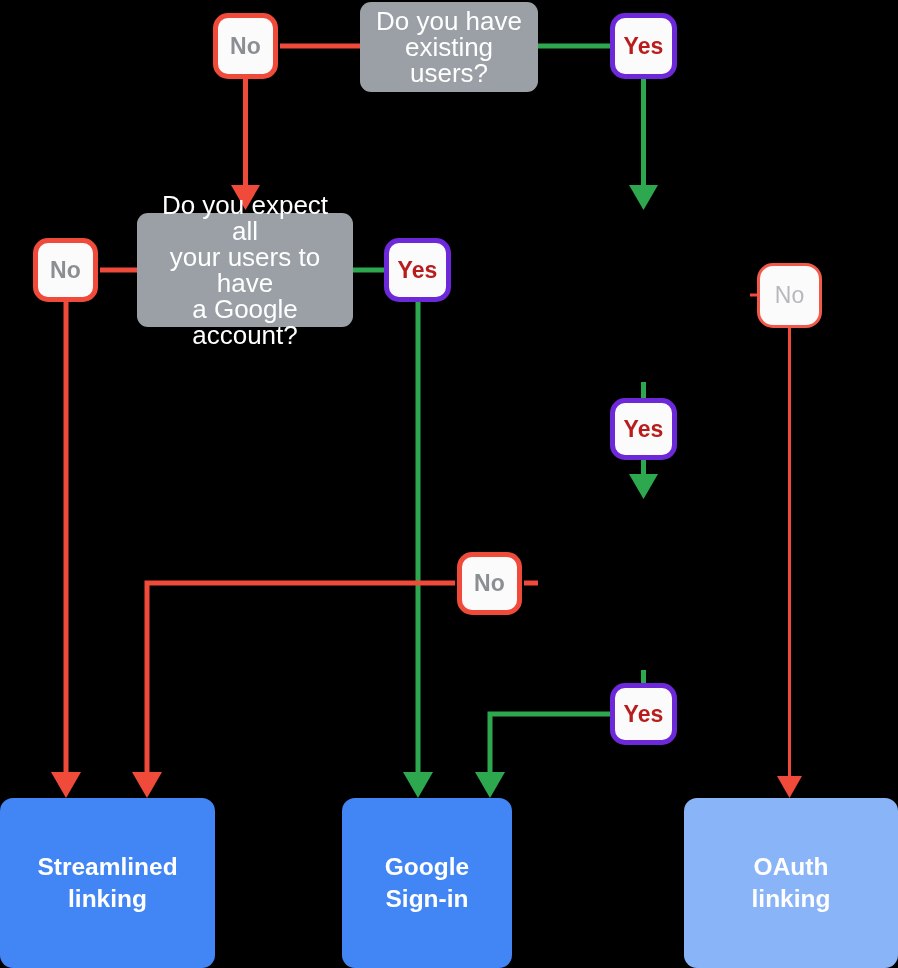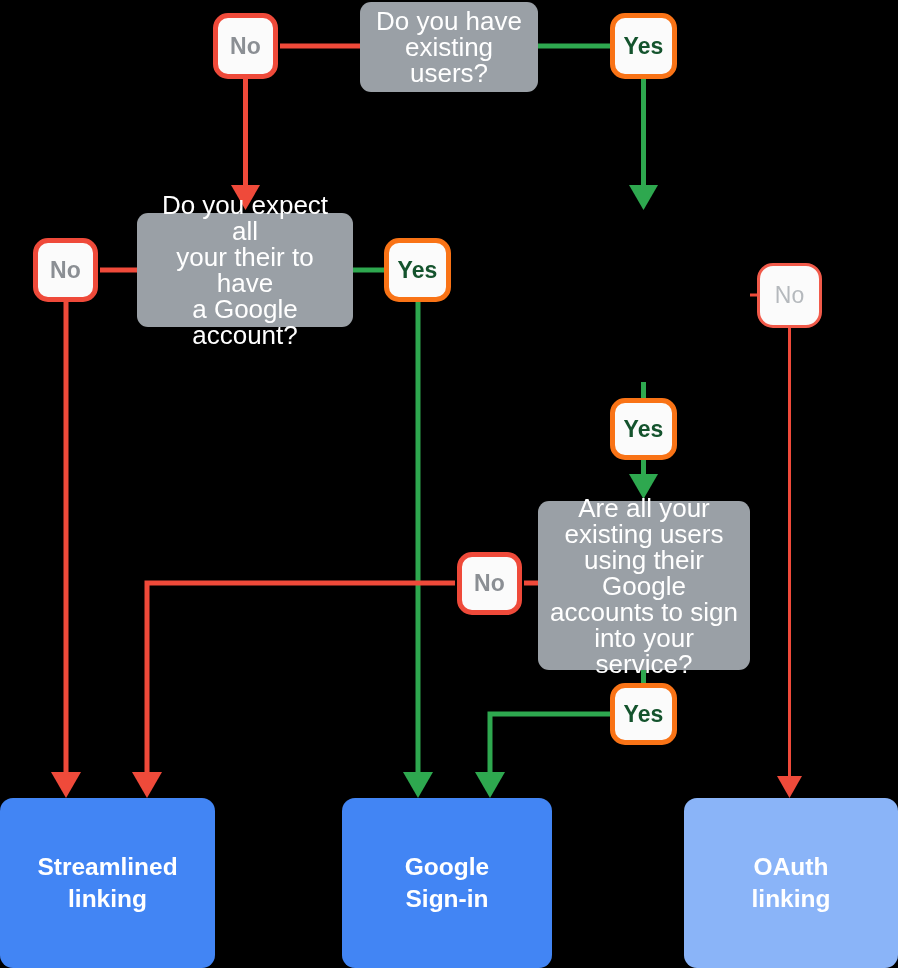--- a/index.html
+++ b/index.html
@@ -56,22 +56,22 @@
     border-radius: 15px;
     font-size: 23px;
     font-weight: 700;
     letter-spacing: 0.1px;
   }
   .badge.no {
     border: 5px solid #ef4a3a;
     color: #8b8f94;
   }
   .badge.yes {
-    border: 5px solid #f97316;
-    color: #14532d;
+    border: 5px solid #6d28d9;
+    color: #b91c1c;
   }
   .badge.no.faded {
     border: 3px solid #f15a4a;
     color: #b5b9bd;
     font-weight: 400;
     border-radius: 16px;
   }
   
   .result {
     border-radius: 13px;
@@ -134,32 +134,25 @@
     <polygon points="475,772 505,772 490,798" fill="#2EA84F"></polygon>
   </svg>
 
   <div class="node question" style="left:360px; top:2px; width:178px; height:90px;">
     <span class="qtext">Do you have
 existing users?</span>
   </div>
 
   <div class="node question" style="left:137px; top:213px; width:216px; height:114px;">
     <span class="qtext">Do you expect all
-your their to have
+your users to have
 a Google account?</span>
   </div>
 
 
-  <div class="node question" style="left:538px; top:501px; width:212px; height:169px;">
-    <span class="qtext">Are all your
-existing users
-using their Google
-accounts to sign
-into your service?</span>
-  </div>
 
   <div class="node badge no" style="left:213px; top:13px; width:65px; height:66px;">
     <span>No</span>
   </div>
 
   <div class="node badge yes" style="left:610px; top:13px; width:67px; height:66px;">
     <span>Yes</span>
   </div>
 
   <div class="node badge no" style="left:33px; top:238px; width:65px; height:64px;">
@@ -184,21 +177,21 @@
 
   <div class="node badge yes" style="left:610px; top:683px; width:67px; height:62px;">
     <span>Yes</span>
   </div>
 
   <div class="node result" style="left:0px; top:798px; width:215px; height:170px; background:#4285F4;">
     <span class="rtext">Streamlined
 linking</span>
   </div>
 
-  <div class="node result" style="left:342px; top:798px; width:210px; height:170px; background:#4285F4;">
+  <div class="node result" style="left:342px; top:798px; width:170px; height:170px; background:#4285F4;">
     <span class="rtext">Google
 Sign-in</span>
   </div>
 
   <div class="node result" style="left:684px; top:798px; width:214px; height:170px; background:#8AB4F8;">
     <span class="rtext">OAuth
 linking</span>
   </div>
 
 </div>

